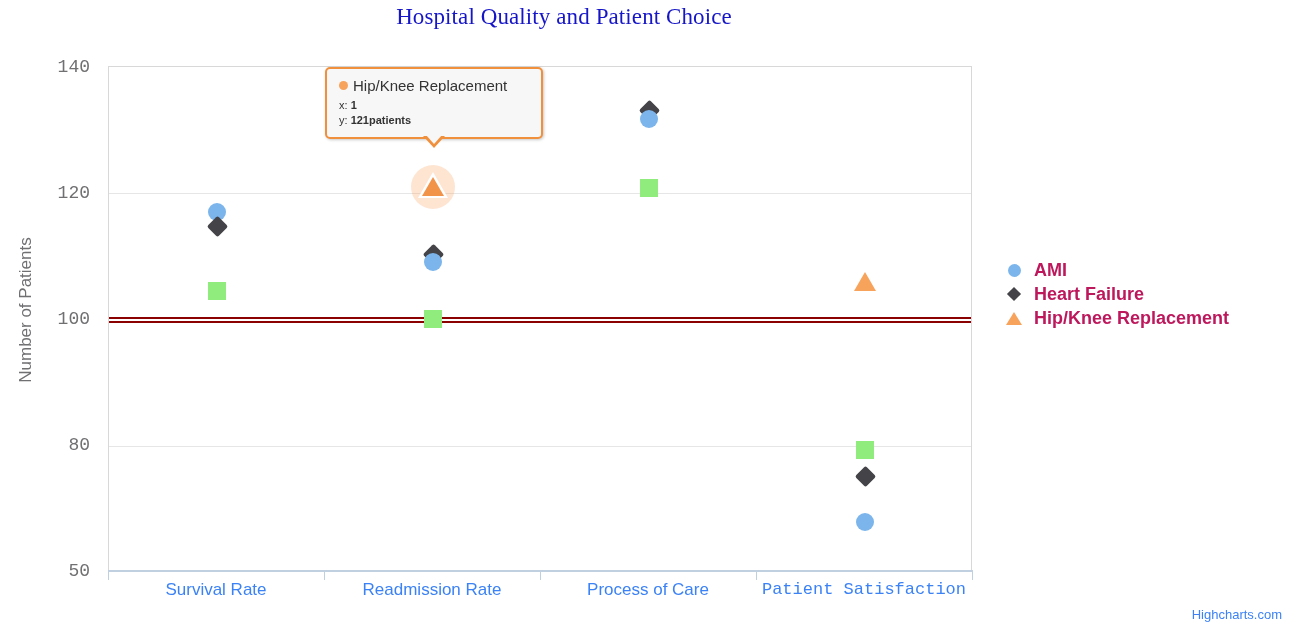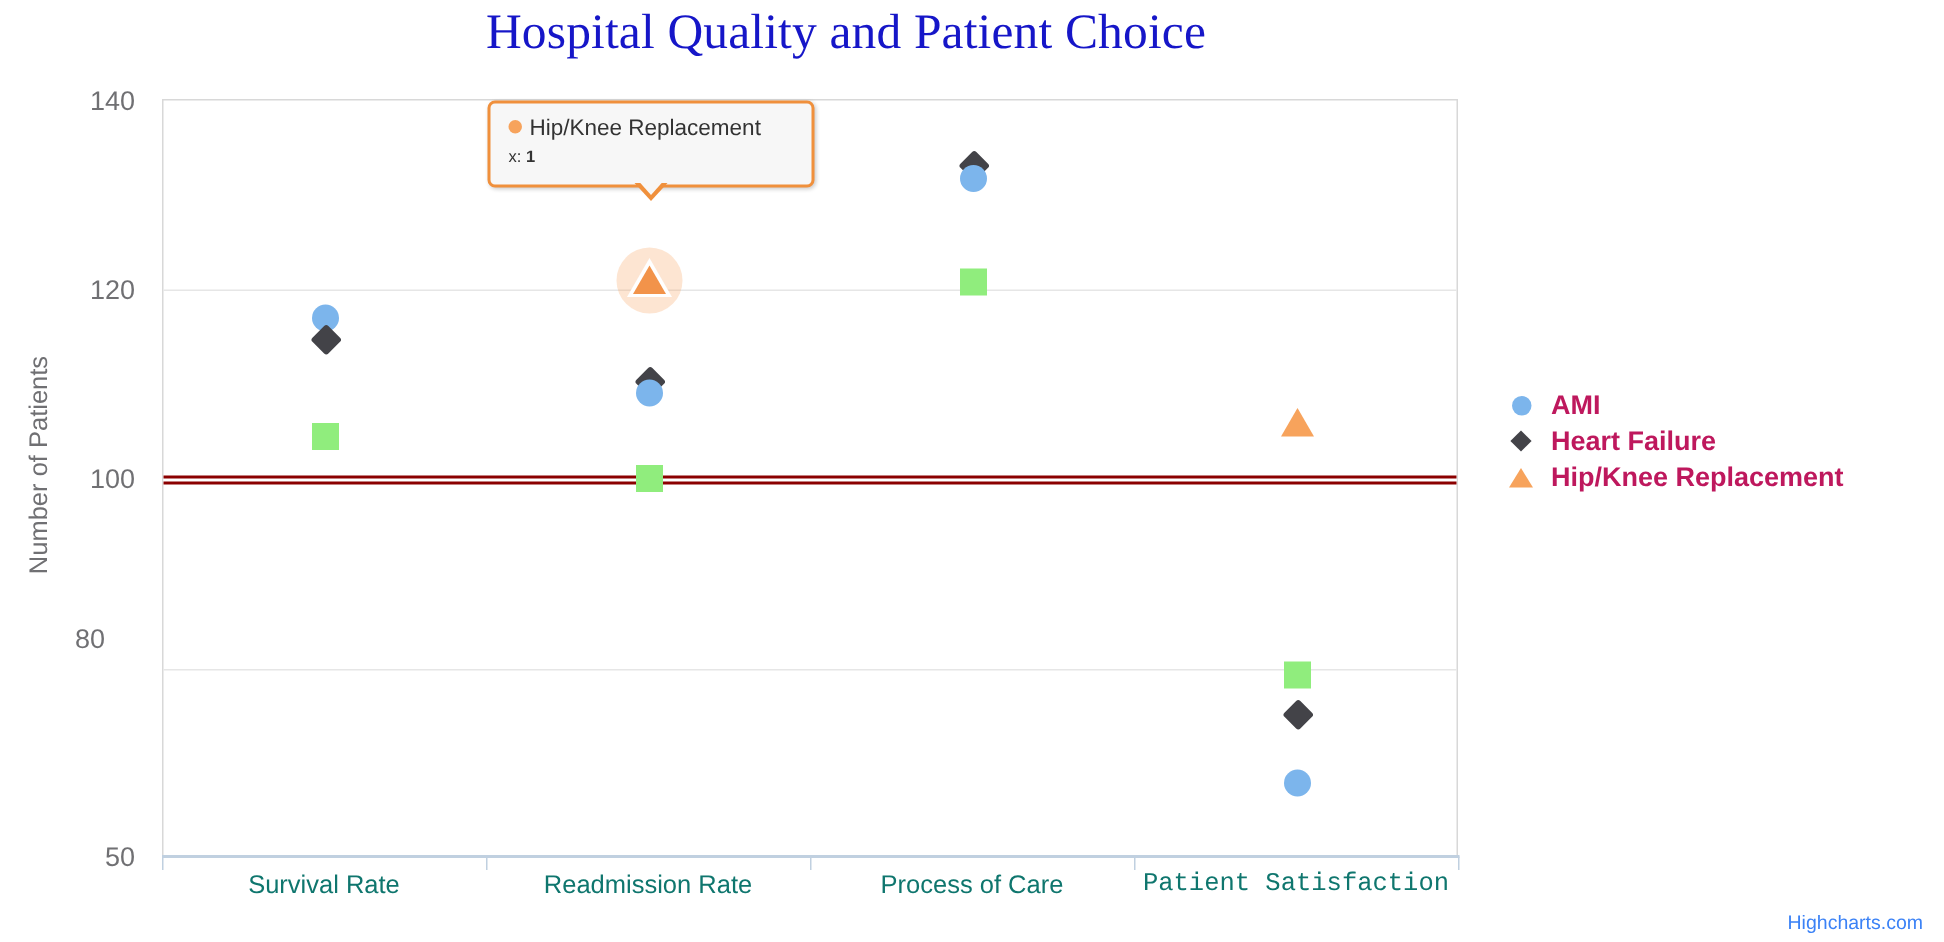--- a/index.html
+++ b/index.html
@@ -18,21 +18,21 @@
     background: #ffffff;
   }
 
   
   .chart-title {
     position: absolute;
     left: 0; top: 4px;
     width: 1128px;
     text-align: center;
     font-family: "Liberation Serif", "DejaVu Serif", serif;
-    font-size: 33px;
+    font-size: 23px;
     font-weight: 400;
     color: #1616c8;
     letter-spacing: 0.1px;
     white-space: nowrap;
   }
 
   
   .plot-area {
     position: absolute;
     left: 108px; top: 66px;
@@ -85,29 +85,29 @@
   }
 
   
   .y-tick-label {
     position: absolute;
     right: 1206px;
     width: 60px;
     text-align: right;
     font-size: 18px;
     color: #707073;
-    font-family: Liberation Sans, sans-serif;
+    font-family: Liberation Mono, monospace;
   }
 
   .x-cat-label {
     position: absolute;
     top: 580px;
     text-align: center;
     font-size: 17px;
-    color: #0f766e;
+    color: #3b82f6;
     font-family: "Liberation Sans", sans-serif;
     white-space: nowrap;
   }
 
   .y-axis-title {
     position: absolute;
     left: -74px;
     top: 300px;
     width: 200px;
     text-align: center;
@@ -258,21 +258,21 @@
 </head>
 <body>
 
 <div id="chart-root">
 
   <div class="chart-title">Hospital Quality and Patient Choice</div>
 
   <div class="y-tick-label" style="top:57px;">140</div>
   <div class="y-tick-label" style="top:183px;">120</div>
   <div class="y-tick-label" style="top:309px;">100</div>
-  <div class="y-tick-label" style="top:416px;text-align:center;">80</div>
+  <div class="y-tick-label" style="top:435px;">80</div>
   <div class="y-tick-label" style="top:561px;">50</div>
 
   <div class="y-axis-title">Number of Patients</div>
 
   <div class="y-axis-line"></div>
 
   <div class="plot-area">
 
     <div class="gridline" style="top:126px;"></div>
     <div class="gridline" style="top:379px;"></div>
@@ -316,20 +316,24 @@
   <div class="x-cat-label" style="left:756px; width:216px;font-family:Liberation Mono, monospace;">Patient Satisfaction</div>
 
   <div class="tooltip">
     <div class="tt-header">
       <span class="tt-bullet"></span><span>Hip/Knee Replacement</span>
     </div>
     <div class="tt-row">
       <span>x:</span>
       <b>1</b>
     </div>
+    <div class="tt-row">
+      <span>y:</span>
+      <b>121patients</b>
+    </div>
     <div class="tt-arrow-outer"></div>
     <div class="tt-arrow-inner"></div>
   </div>
 
   <div class="legend">
     <div class="legend-item">
       <span class="legend-symbol">
           <span class="ls-circle"></span>
         </span>
       <span class="legend-label">AMI</span>

